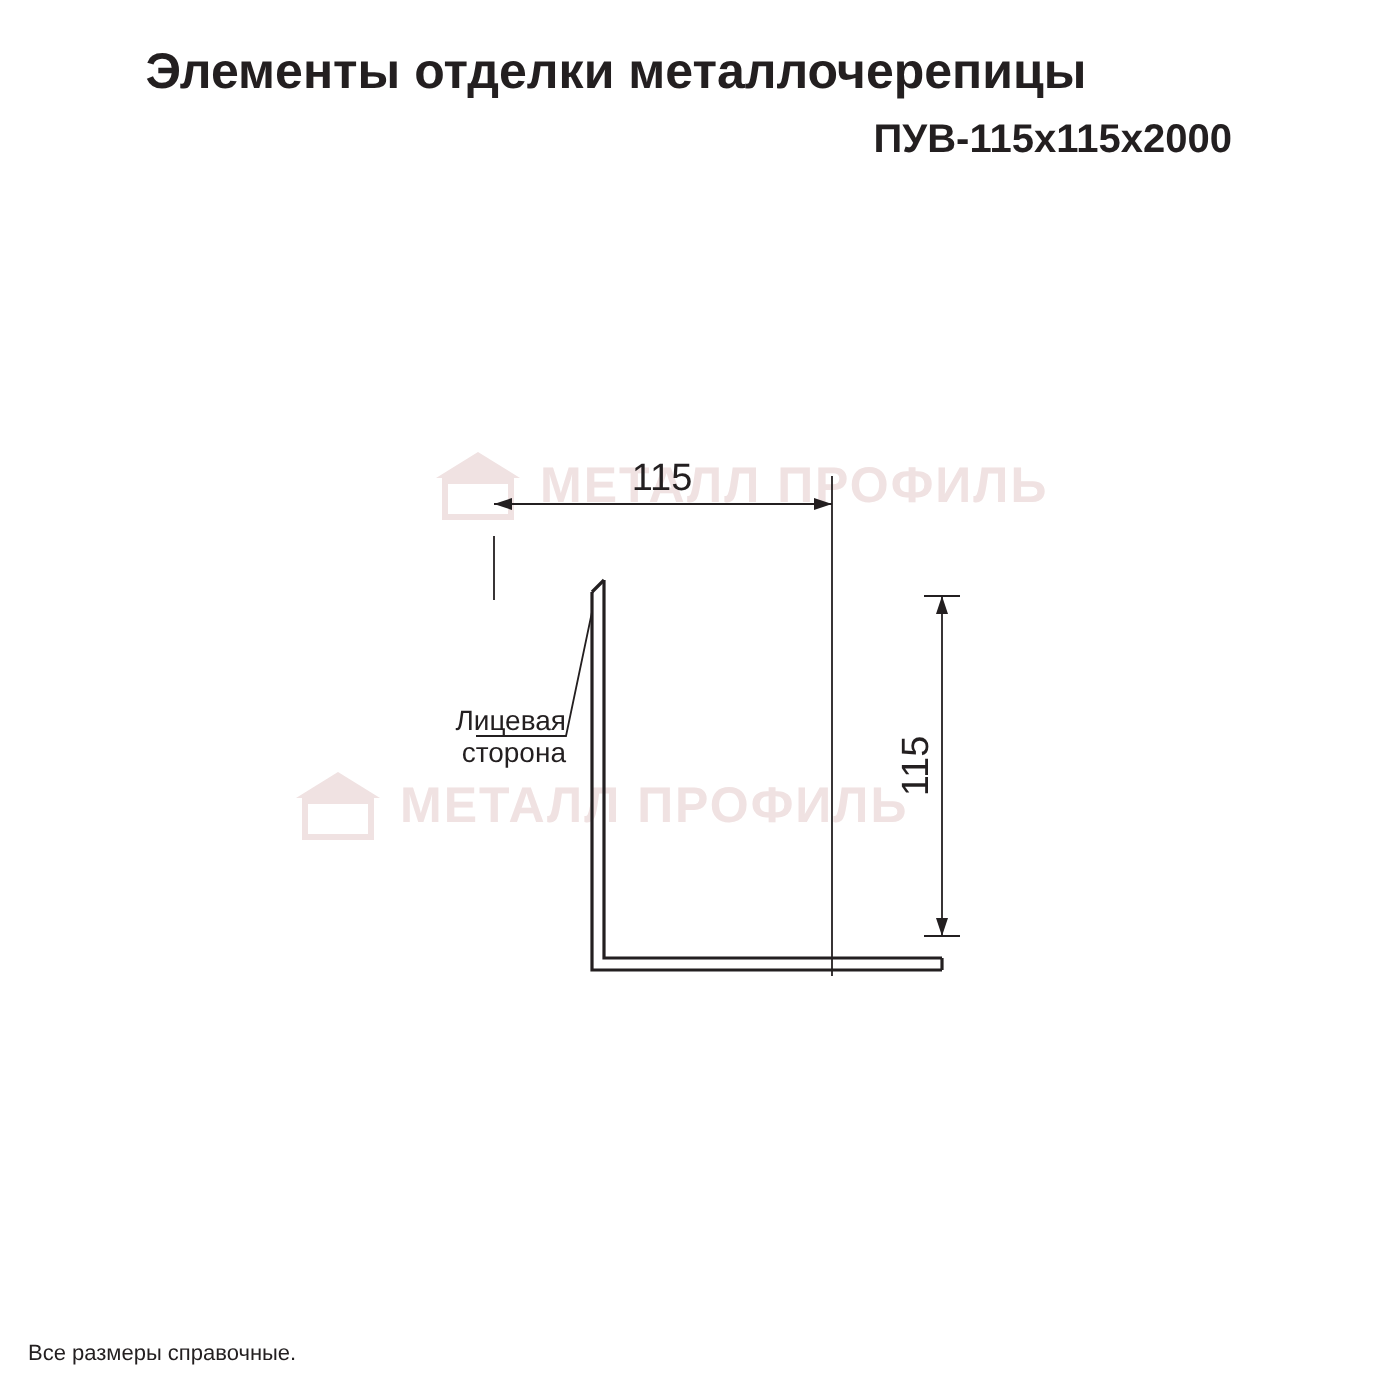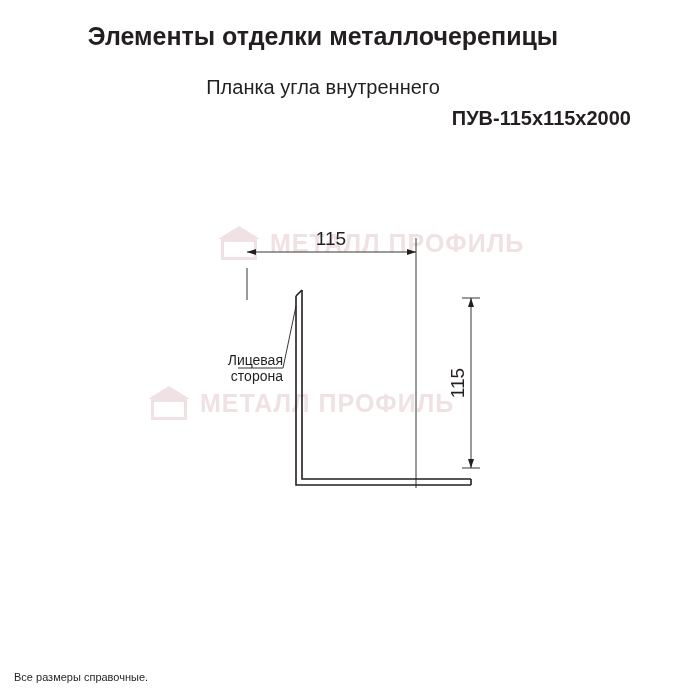--- a/index.html
+++ b/index.html
@@ -16,21 +16,20 @@
     overflow: hidden;
   }
 
   
   .header {
     position: absolute;
     top: 0;
     left: 0;
     width: 616px;
     text-align: center;
-    margin-left: 15px;
   }
   .title-main {
     font-size: 25px;
     font-weight: bold;
     letter-spacing: 0px;
     margin-top: 23px;
     line-height: 1.1;
   }
   .title-sub {
     font-size: 20px;
@@ -112,21 +111,20 @@
     font-size: 11px;
     line-height: 1.55;
     color: #231f20;
   }
 </style>
 </head>
 <body>
 
 <div class="header">
   <div class="title-main">Элементы отделки металлочерепицы</div>
-  <div class="title-sub">Планка угла внутреннего</div>
   <div class="title-code">ПУВ-115х115х2000</div>
 </div>
 
 <div class="watermark" style="top:226px; left:218px;">
   <span class="wm-logo">
     <span class="roof"></span>
       <span class="body"></span>
   </span>
   <span class="wm-text">МЕТАЛЛ ПРОФИЛЬ</span>
 </div>

